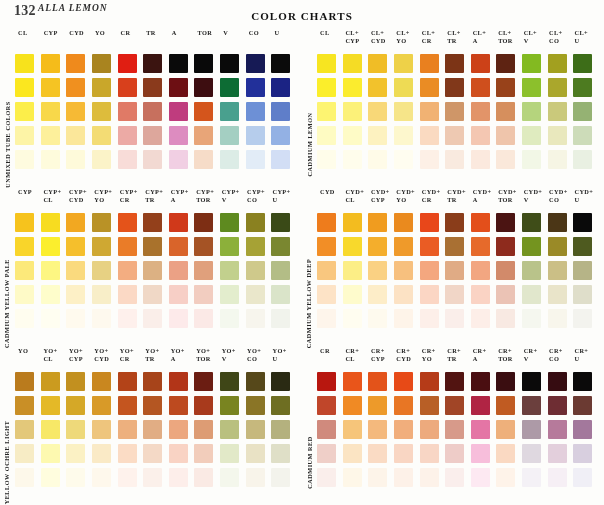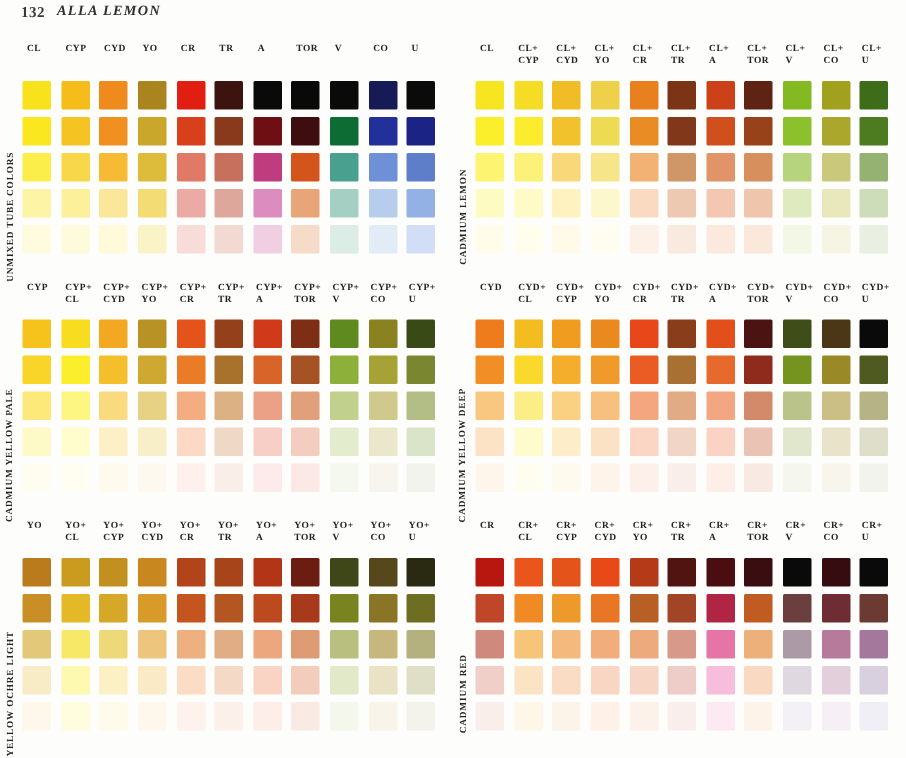--- a/index.html
+++ b/index.html
@@ -9,21 +9,21 @@
     font-family:"Liberation Serif", serif;
     color:#1a1a1a;
     overflow:hidden;
     position:relative;
   }
   .page-head{
     position:absolute;left:0;top:0;width:604px;height:26px;
   }
   .folio{
     position:absolute;left:14px;top:3px;
-    font-size:10px;letter-spacing:.3px;color:#3a3a3a;font-weight:bold;
+    font-size:14px;letter-spacing:.3px;color:#3a3a3a;font-weight:bold;
   }
   .running-head{
     position:absolute;left:38px;top:3px;
     font-size:9.5px;font-style:italic;font-weight:bold;
     letter-spacing:.9px;color:#2e2e2e;
   }
   .page-title{
     position:absolute;left:0;top:10px;width:604px;
     text-align:center;
     font-size:11px;font-weight:bold;letter-spacing:1.1px;
@@ -87,20 +87,21 @@
     width:19px;height:19px;
     border-radius:1px;
   }
 </style>
 </head>
 <body>
 
 <div class="page-head">
   <div class="folio">132</div>
   <div class="running-head">ALLA LEMON</div>
+  <div class="page-title">COLOR CHARTS</div>
 </div>
 
 <div id="charts">
     <div class="chart" style="left: 0px; top: 0px;">
       <div class="side-label">
         <span>UNMIXED TUBE COLORS</span>
       </div>
       <div class="grid-wrap">
         <div class="hdr-row">
           <div class="hdr-cell solo">CL</div>

